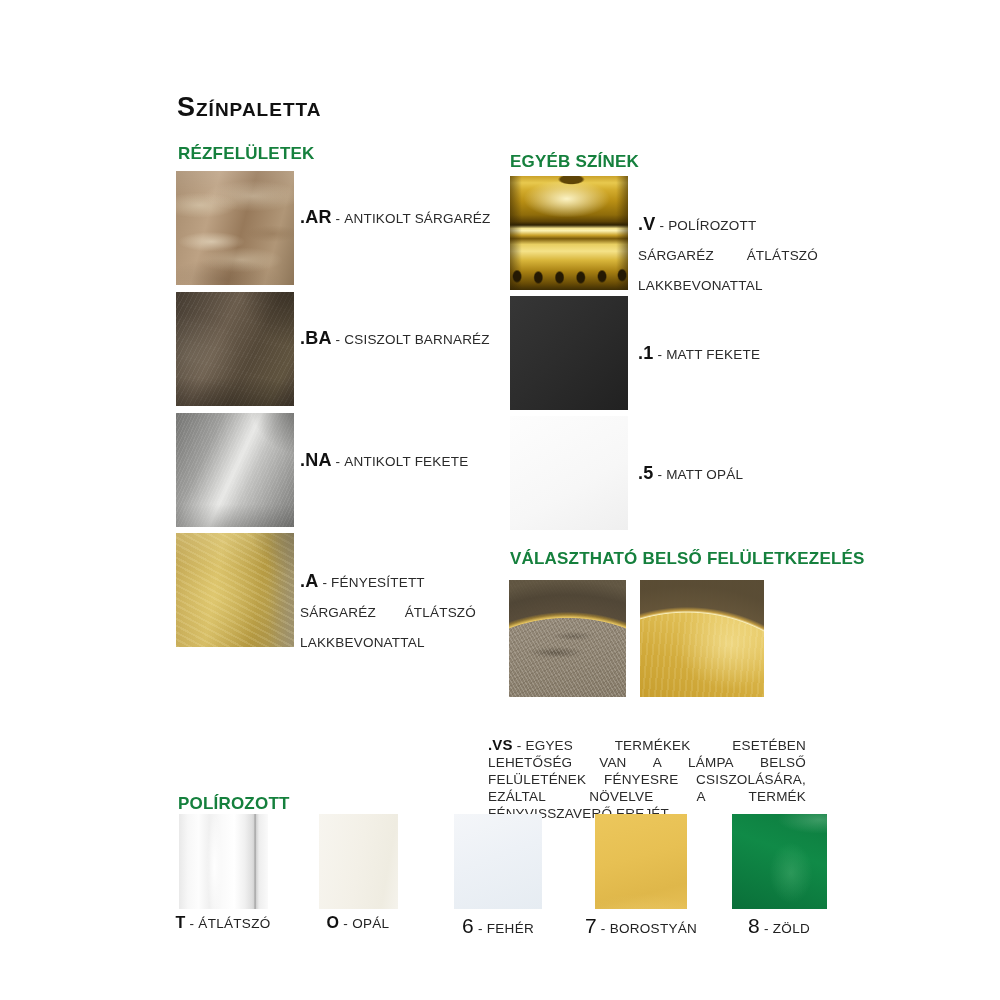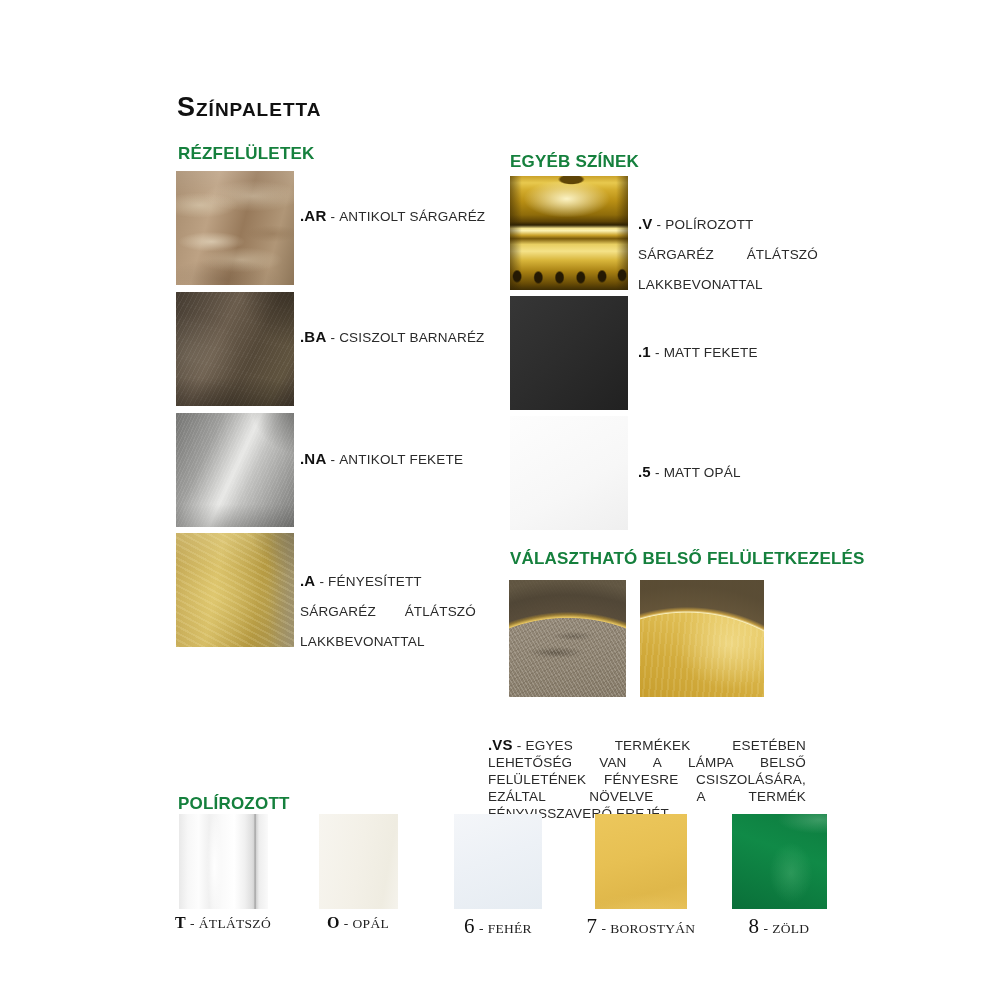--- a/index.html
+++ b/index.html
@@ -113,28 +113,28 @@
   .sw-7::before{background:
     radial-gradient(ellipse 130% 60% at 50% 120%, rgba(255,238,170,.22), transparent 60%),
     linear-gradient(165deg,#ecc75c 0%,#e7c053 45%,#dfb74a 78%,#e6bf55 100%);}
   .sw-8::before{background:
     radial-gradient(ellipse 30px 42px at 62% 62%, rgba(110,200,140,.30), transparent 72%),
     radial-gradient(ellipse 60px 20px at 92% 6%, rgba(200,240,210,.25), transparent 70%),
     linear-gradient(200deg,#0d7c3f 0%,#108a47 40%,#0a6f39 100%);}
 
   .metal-label{position:absolute;font-size:13.5px;letter-spacing:.2px;color:#2a2a2a;white-space:nowrap;}
   .metal-label.multi{white-space:normal;text-align:justify;line-height:30px;}
-  .metal-label .code{font-weight:700;font-size:15px;color:#111;}
+  .metal-label .code{font-weight:700;font-size:18px;color:#111;}
   .sep{padding:0 4px;color:#222;}
   .note{position:absolute;text-align:justify;font-size:13.5px;line-height:17px;
         letter-spacing:.2px;color:#2a2a2a;margin-top:37px;}
   .note .code{font-weight:700;font-size:15px;color:#111;}
 
   .glass-label{position:absolute;top:906px;transform:translateX(-50%);
-               white-space:nowrap;font-size:13.5px;letter-spacing:.3px;color:#222;font-family:Liberation Serif, serif;}
+               white-space:nowrap;font-size:13.5px;letter-spacing:.3px;color:#222;}
   .glass-label .code{font-size:21px;font-weight:400;color:#111;}
   .glass-label.small-code .code{font-size:16px;font-weight:700;}
 </style>
 </head>
 <body>
 
 <div class="canvas">
 
   <div class="h1">Színpaletta</div>
 

